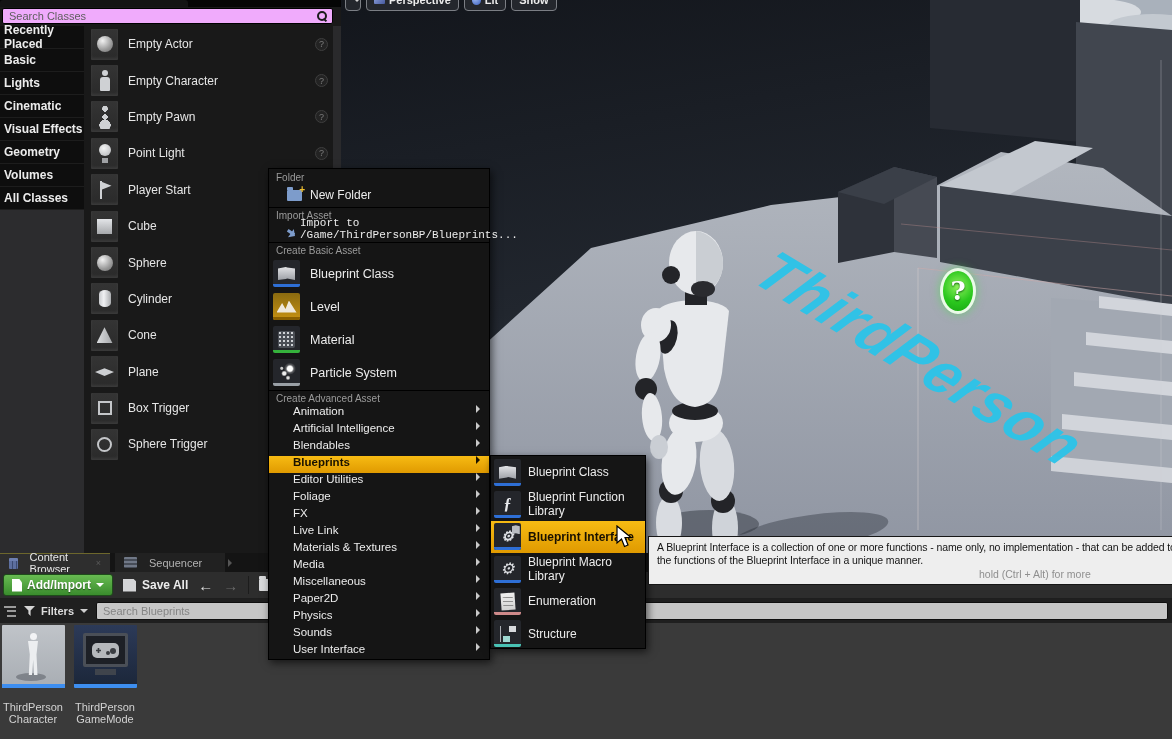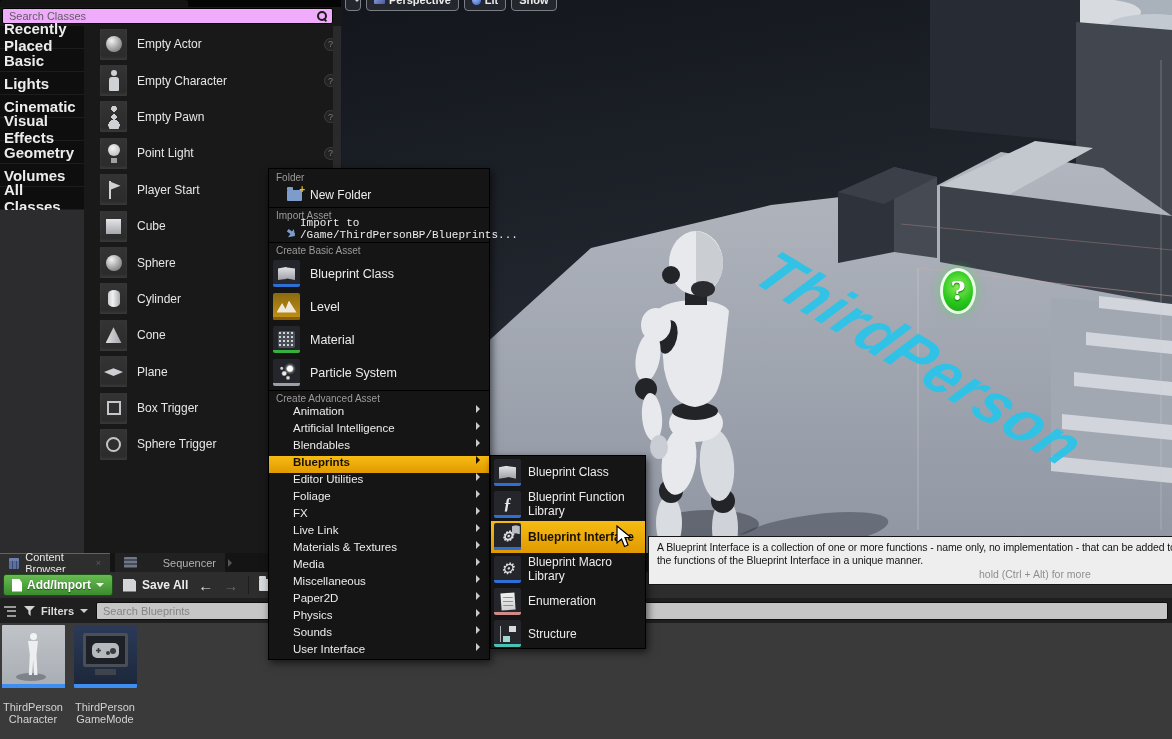--- a/index.html
+++ b/index.html
@@ -30,24 +30,24 @@
   .pa-tabstub{position:absolute;left:0;top:0;width:188px;height:7px;background:#141414;border-radius:3px 3px 0 0;}
   .pa-search{position:absolute;left:2px;top:8px;width:331px;height:16px;background:#f0abfc;border:1px solid #000;
      border-radius:2px;display:flex;align-items:center;padding:0 4px;}
   .pa-search input{flex:1;background:transparent;border:none;outline:none;font-size:11px;color:#333;
      font-family:"Liberation Sans",sans-serif;}
   .pa-search input::placeholder{color:#5e5e5e;opacity:1;}
   .mag{position:relative;width:12px;height:12px;flex:none;}
   .mag::before{content:'';position:absolute;left:1px;top:1px;width:6px;height:6px;border:2px solid #1c1c1c;border-radius:50%;}
   .mag::after{content:'';position:absolute;left:8px;top:8px;width:2px;height:4px;background:#1c1c1c;transform:rotate(-45deg);}
   .pa-cats{position:absolute;left:0;top:26px;width:84px;background:#0e0e0e;}
-  .pa-cat{height:23px;display:flex;align-items:center;padding-left:4px;color:#ececec;font-size:15px;font-weight:bold;
+  .pa-cat{height:23px;display:flex;align-items:center;padding-left:4px;color:#ececec;font-size:12px;font-weight:bold;
      border-bottom:1px solid #1d1d1d;background:#0e0e0e;}
   .pa-cats-below{position:absolute;left:0;top:210px;width:84px;height:343px;background:#2c2c2e;}
-  .pa-items{position:absolute;left:93px;top:26px;width:249px;height:527px;background:#191919;}
+  .pa-items{position:absolute;left:84px;top:26px;width:249px;height:527px;background:#191919;}
   .pa-item{height:36.4px;display:flex;align-items:center;gap:10px;padding-left:7px;position:relative;}
   .thumb{width:27px;height:31px;background:linear-gradient(#343434,#2a2a2a);border-radius:1px;flex:none;
      display:flex;align-items:center;justify-content:center;box-shadow:inset 0 -2px 3px rgba(255,255,255,.08);}
   .pa-label{color:#e6e6e6;font-size:12px;}
   .qmark{position:absolute;right:5px;width:13px;height:13px;border-radius:50%;background:#232323;border:1px solid #3e3e3e;
      color:#7c7c7c;font-size:9px;display:flex;align-items:center;justify-content:center;}
   .pa-scroll{position:absolute;left:333px;top:26px;width:8px;height:527px;background:#2a2a2c;}
 
   
   .g{display:block;}
@@ -70,21 +70,21 @@
   .g-cube{width:15px;height:15px;background:linear-gradient(#e3e5e8,#a6a8ab);}
   .g-cylinder{width:12px;height:17px;border-radius:6px/4px;background:linear-gradient(90deg,#c9cbce,#f0f1f3 40%,#aaacaf);}
   .g-cone{width:16px;height:16px;clip-path:polygon(50% 0,100% 100%,0 100%);background:linear-gradient(90deg,#dcdee0,#a3a5a8);}
   .g-plane{width:19px;height:19px;clip-path:polygon(50% 32%,100% 52%,50% 72%,0 52%);background:#cdcfd2;}
   .g-box-trigger{width:14px;height:14px;border:2px solid #c4c6c9;}
   .g-sphere-trigger{width:15px;height:15px;border:2px solid #c4c6c9;border-radius:50%;}
 
   
   .content-browser{position:absolute;left:0;top:553px;width:1172px;height:186px;background:#3a3a3a;z-index:10;}
   .cb-tabs{position:absolute;left:0;top:0;width:100%;height:19px;background:#141414;display:flex;align-items:stretch;}
-  .cb-tab{display:flex;align-items:center;gap:6px;padding:0 9px;font-size:11px;justify-content:space-between;}
+  .cb-tab{display:flex;align-items:center;gap:12px;padding:0 9px;font-size:11px;}
   .cb-tab.active{background:#2e2e2e;color:#e8e8e8;border-top:1px solid #6d672c;width:110px;}
   .cb-tab.inactive{background:#212121;color:#b2b2b2;width:110px;margin-left:5px;}
   .tab-x{color:#5a5a5a;font-size:9px;margin-left:auto;}
   .cbt-ic{width:13px;height:11px;border-radius:1px;background:
      linear-gradient(#6d7fb0 0 0) 0 0/13px 3px no-repeat,
      repeating-linear-gradient(90deg,#5d6f9e 0 3px,#3c4a70 3px 4px);}
   .seq-ic{width:13px;height:11px;border-radius:1px;background:
      repeating-linear-gradient(#707887 0 2px,#464c57 2px 4px);}
   .tab-more{width:14px;display:flex;align-items:center;justify-content:center;}
   .tab-more::after{content:'';border:4px solid transparent;border-left-color:#555;}

